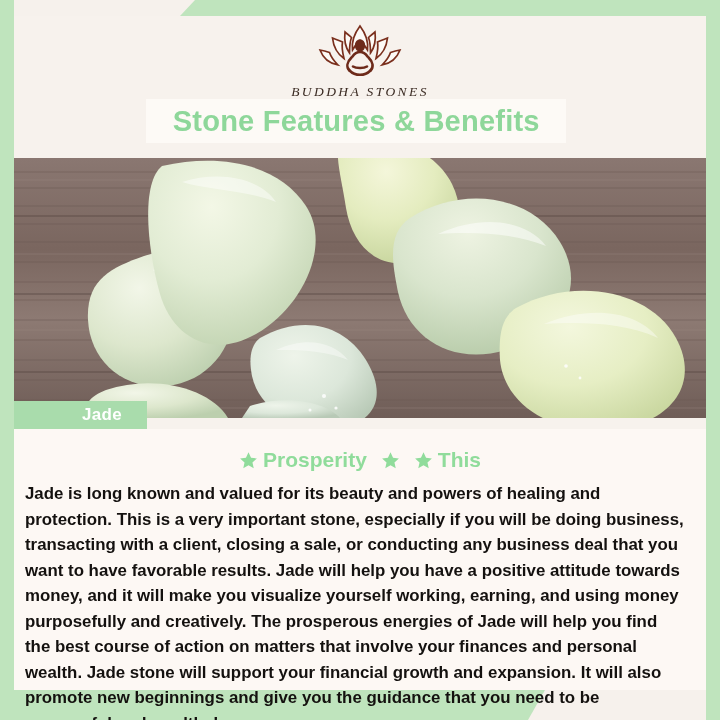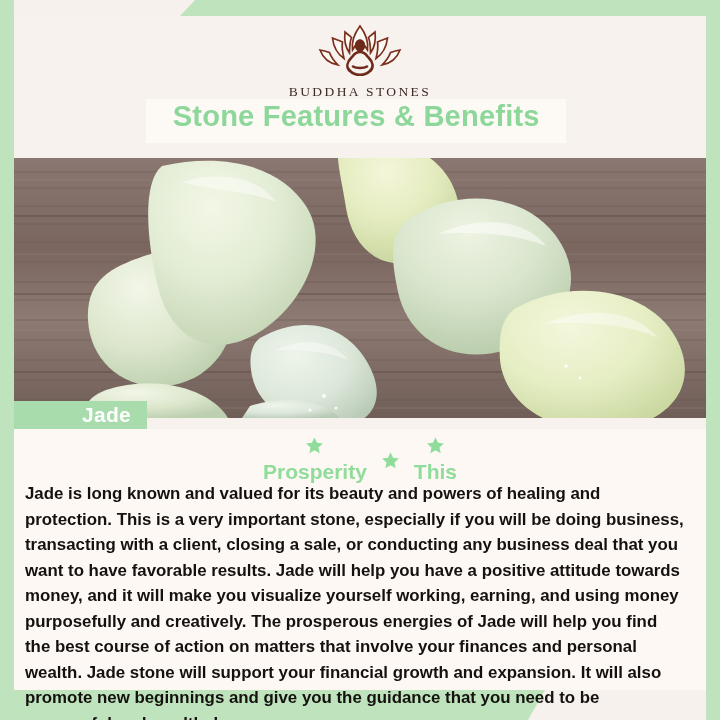--- a/index.html
+++ b/index.html
@@ -43,36 +43,36 @@
     position:absolute;left:14px;top:16px;
     width:692px;height:674px;
     background:#f7f2ed;
     z-index:2;
   }
 
   
   .brand{
     position:absolute;left:0;top:0;width:692px;height:96px;
     display:flex;flex-direction:column;align-items:center;justify-content:flex-start;
-    padding-top:4px;box-sizing:border-box;
+    padding-top:4px;box-sizing:border-box;font-style:italic;
   }
   .logo-mark{width:132px;height:66px;display:block;}
   .brand-name{
     font-family:"Liberation Serif", serif;
     font-size:13.5px;letter-spacing:2.4px;
     color:#3a2a22;margin-top:-2px;
     white-space:nowrap;
   }
 
   
   .title-banner{
     position:absolute;left:146px;top:99px;
     width:420px;height:44px;
     background:#fdfaf6;
-    display:flex;justify-content:center;
+    display:flex;align-items:center;justify-content:center;
     z-index:3;
   }
   .title-text{
     font-family:"Liberation Sans Narrow","Liberation Sans",sans-serif;
     font-weight:bold;font-size:30px;
     color:#8ed79a;
     letter-spacing:.2px;
     transform:scaleX(.97);
     white-space:nowrap;
   }
@@ -87,36 +87,36 @@
 
   
   .name-bar{
     position:absolute;left:0;top:385px;
     width:133px;height:28px;
     background:#a9dcac;
     display:flex;align-items:center;
     z-index:4;
   }
   .name-text{
-    color:#ffffff;font-weight:bold;font-size:21px;
+    color:#ffffff;font-weight:bold;font-size:17px;
     padding-left:68px;letter-spacing:.3px;white-space:nowrap;
   }
 
   
   .body-panel{
     position:absolute;left:0;top:413px;
     width:692px;height:261px;
     background:#fdf8f4;
   }
 
   .benefits{
     display:flex;align-items:center;justify-content:center;
     gap:14px;height:34px;margin-top:14px;
   }
-  .benefit{display:flex;align-items:center;gap:5px;flex-direction:column;}
+  .benefit{display:flex;align-items:center;gap:5px;}
   .star{width:19px;height:19px;display:block;flex:0 0 auto;}
   .benefit-label{
     font-family:"Liberation Sans Narrow","Liberation Sans",sans-serif;
     font-weight:bold;font-size:21px;color:#90dc9b;
     white-space:nowrap;
   }
 
   .description{
     margin:4px 11px 0 11px;
     font-family:"Liberation Sans Narrow","Liberation Sans",sans-serif;

